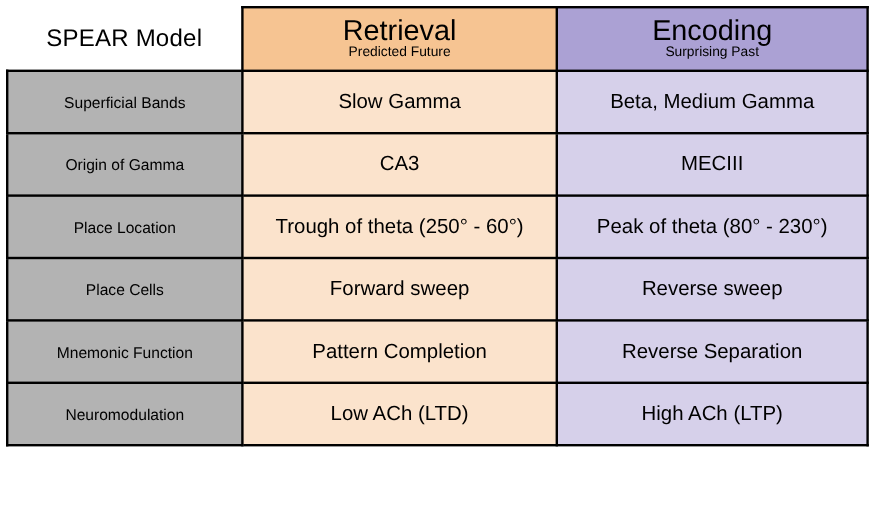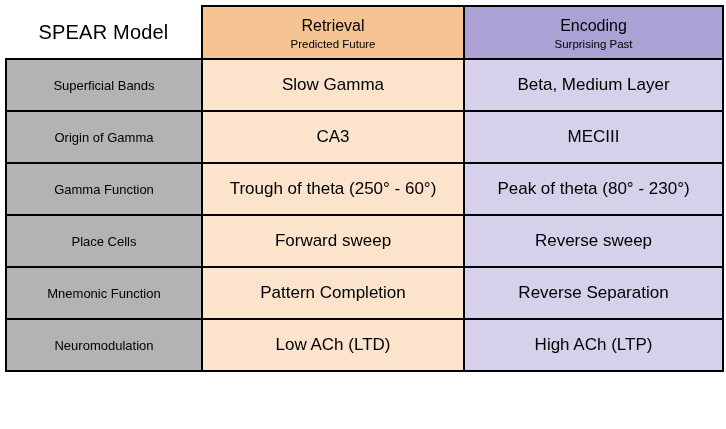--- a/index.html
+++ b/index.html
@@ -54,21 +54,21 @@
     letter-spacing: 0.2px;
   }
   .head-cell {
     height: 47px;
   }
   .head-retrieval { background: #F6C492; }
   .head-encoding  { background: #ABA1D4; }
 
   .head-main {
     display: block;
-    font-size: 16px;
+    font-size: 24px;
     line-height: 23px;
     font-weight: normal;
   }
   .head-sub {
     display: block;
     font-size: 11.5px;
     line-height: 14px;
     font-weight: normal;
   }
 
@@ -107,29 +107,29 @@
         <th class="head-cell head-encoding">
           <span class="head-main">Encoding</span>
           <span class="head-sub">Surprising Past</span>
         </th>
       </tr>
     </thead>
     <tbody>
       <tr>
         <td class="row-label">Superficial Bands</td>
         <td class="cell-retrieval">Slow Gamma</td>
-        <td class="cell-encoding">Beta, Medium Layer</td>
+        <td class="cell-encoding">Beta, Medium Gamma</td>
       </tr>
       <tr>
         <td class="row-label">Origin of Gamma</td>
         <td class="cell-retrieval">CA3</td>
         <td class="cell-encoding">MECIII</td>
       </tr>
       <tr>
-        <td class="row-label">Gamma Function</td>
+        <td class="row-label">Place Location</td>
         <td class="cell-retrieval">Trough of theta (250° - 60°)</td>
         <td class="cell-encoding">Peak of theta (80° - 230°)</td>
       </tr>
       <tr>
         <td class="row-label">Place Cells</td>
         <td class="cell-retrieval">Forward sweep</td>
         <td class="cell-encoding">Reverse sweep</td>
       </tr>
       <tr>
         <td class="row-label">Mnemonic Function</td>

